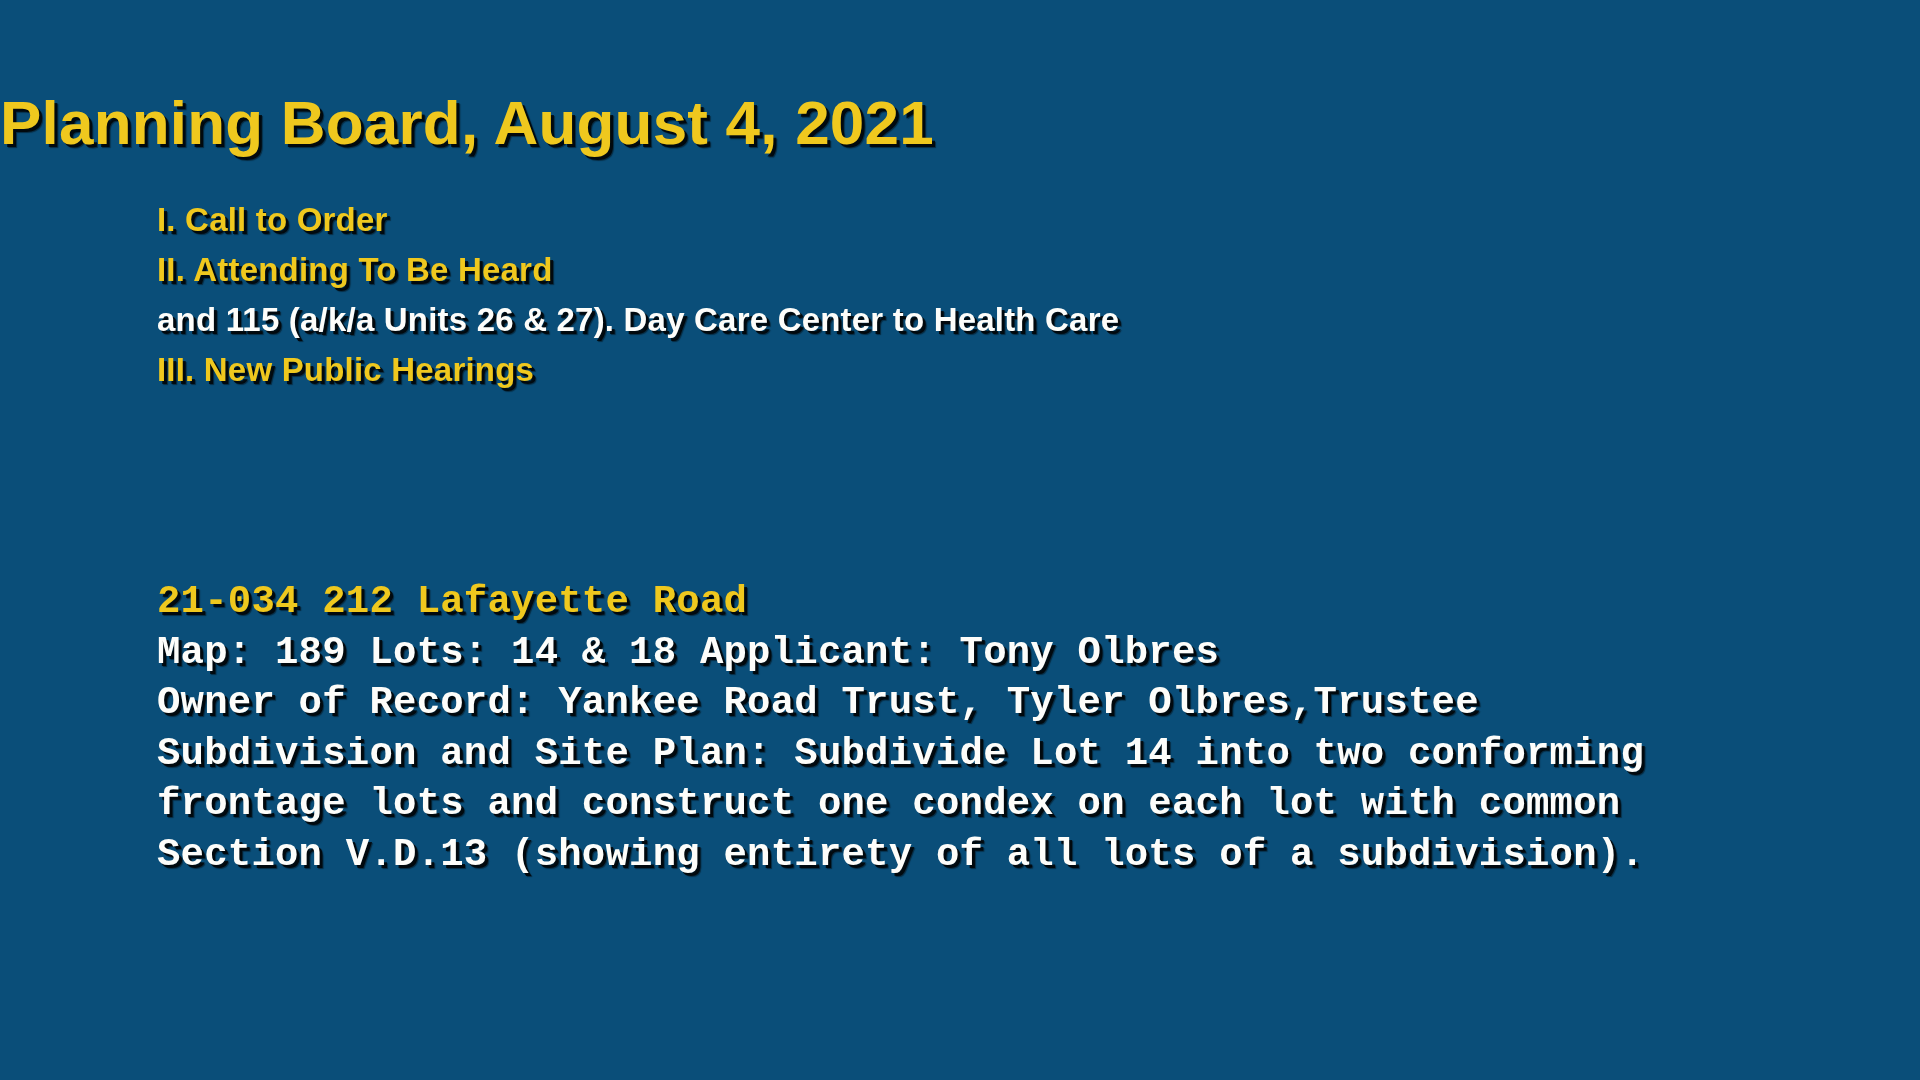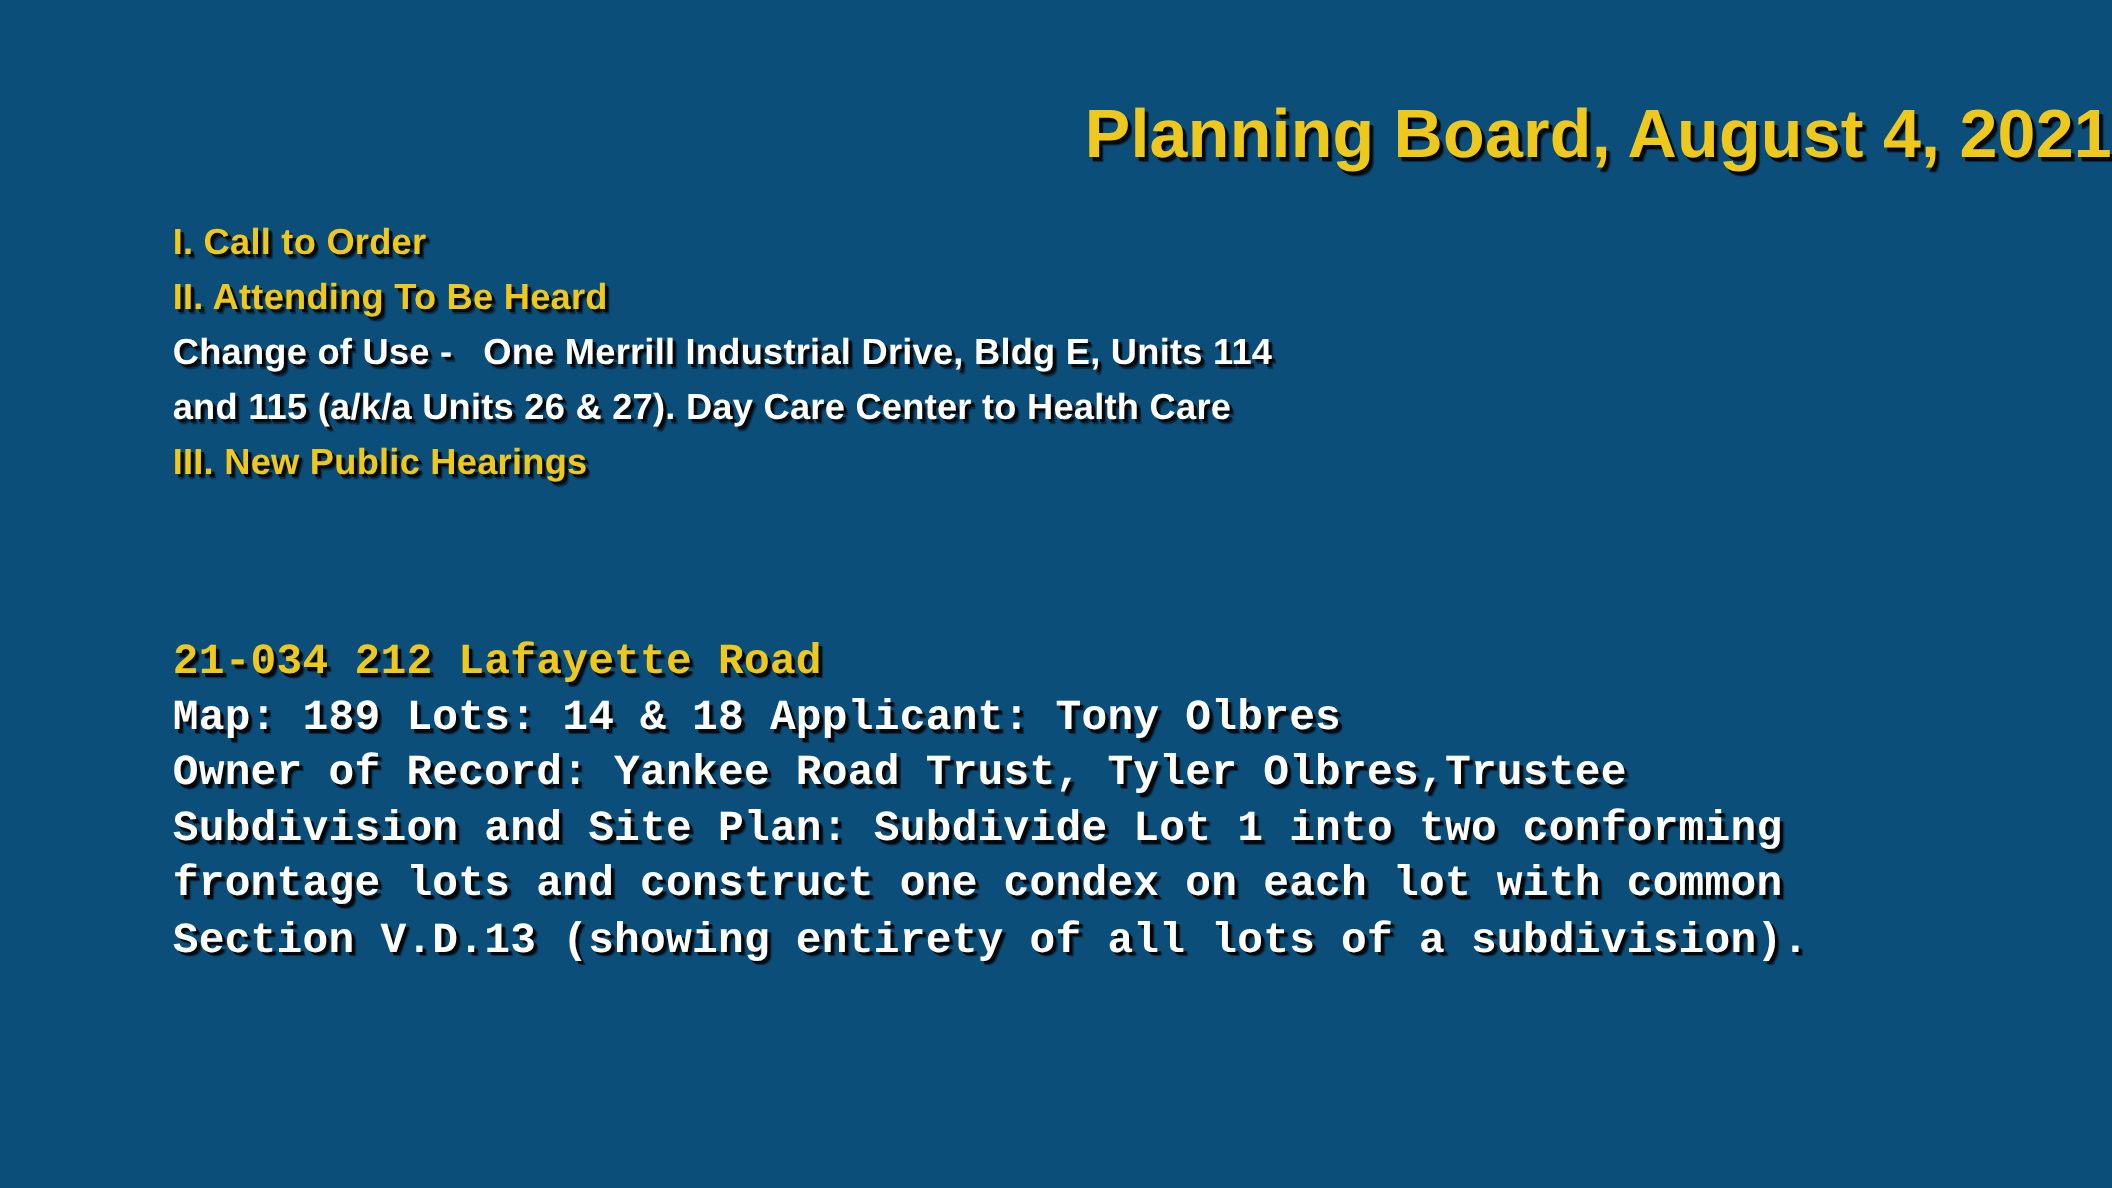--- a/index.html
+++ b/index.html
@@ -33,21 +33,21 @@
   }
   .yellow { color: #efc81e; }
   .white  { color: #fdfdfa; }
 
   
   #title-row {
     position: absolute;
     left: 0;
     top: 88px;
     width: 1920px;
-    text-align: right;
+    text-align: left;
   }
   #page-title {
     display: inline-block;
     font-size: 62px;
     line-height: 70px;
   }
 
   
   #agenda-block {
     position: absolute;
@@ -80,27 +80,26 @@
 
 <div id="slide">
 
   <div id="title-row">
     <div id="page-title" class="txt yellow">Planning Board, August 4, 2021</div>
   </div>
 
   <div id="agenda-block">
       <div class="line txt yellow">I. Call to Order</div>
       <div class="line txt yellow">II. Attending To Be Heard</div>
-      <div class="line txt white">Change of Use -   One Merrill Industrial Drive, Bldg E, Units 114</div>
       <div class="line txt white">and 115 (a/k/a Units 26 &amp; 27). Day Care Center to Health Care</div>
       <div class="line txt yellow">III. New Public Hearings</div>
     </div>
 
   <div id="hearing-block">
       <div class="line txt yellow">21-034 212 Lafayette Road</div>
       <div class="line txt white">Map: 189 Lots: 14 &amp; 18 Applicant: Tony Olbres</div>
       <div class="line txt white">Owner of Record: Yankee Road Trust, Tyler Olbres,Trustee</div>
-      <div class="line txt white">Subdivision and Site Plan: Subdivide Lot 1 into two conforming</div>
+      <div class="line txt white">Subdivision and Site Plan: Subdivide Lot 14 into two conforming</div>
       <div class="line txt white">frontage lots and construct one condex on each lot with common</div>
       <div class="line txt white">Section V.D.13 (showing entirety of all lots of a subdivision).</div>
     </div>
 
 </div>
 
 </body></html>

